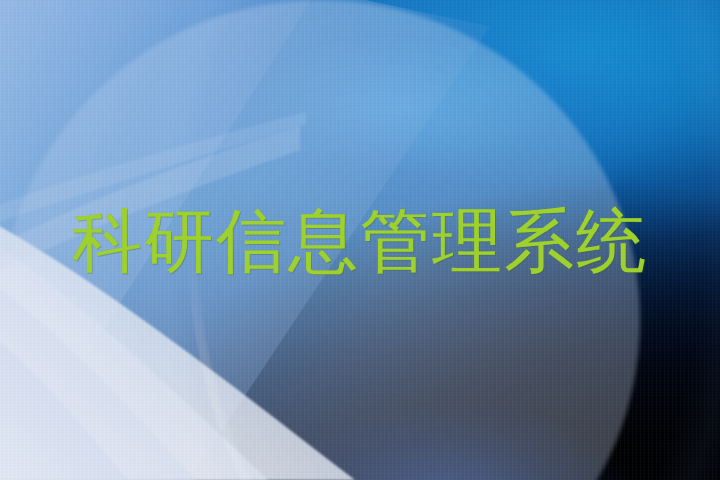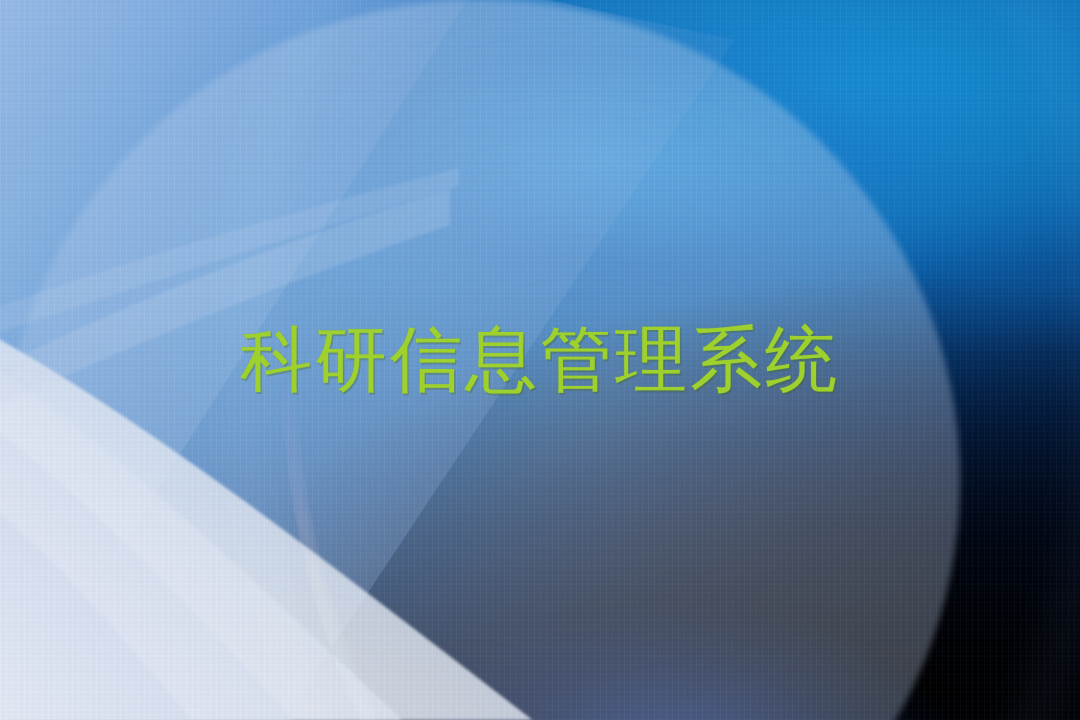--- a/index.html
+++ b/index.html
@@ -199,31 +199,30 @@
   .title-layer {
     position: absolute;
     inset: 0;
     display: flex;
     align-items: center;
     justify-content: center;
     pointer-events: none;
   }
   .slide-title {
     margin: 0;
-    font-size: 48px;
+    font-size: 70px;
     line-height: 1;
     font-weight: 400;
     letter-spacing: 2px;
     color: #9fd12e;
     white-space: nowrap;
     transform: translateY(1px);
     text-shadow:
        0 0 1px rgba(120,170,30,0.55),
        1px 1px 0 rgba(60,95,15,0.28);
-    font-family: Liberation Serif, serif;
   }
 </style>
 </head>
 <body>
 
 <div id="slide">
 
   <div class="bg-base"></div>
   <div class="bg-cyan"></div>
   <div class="bg-hotspot"></div>

